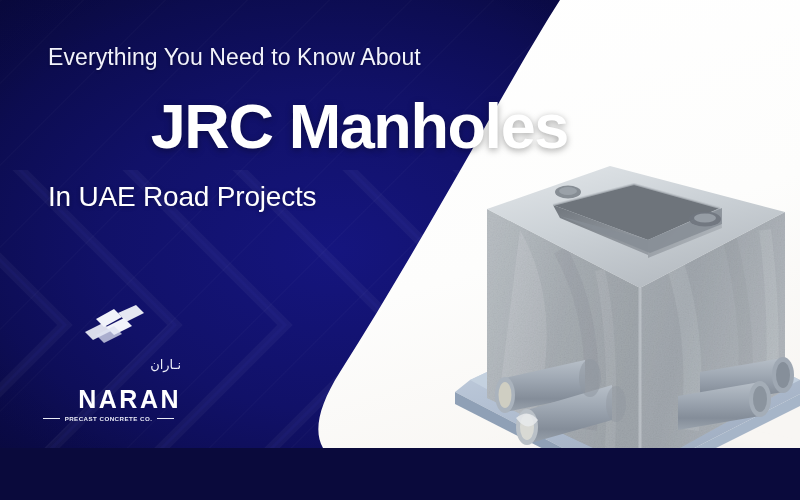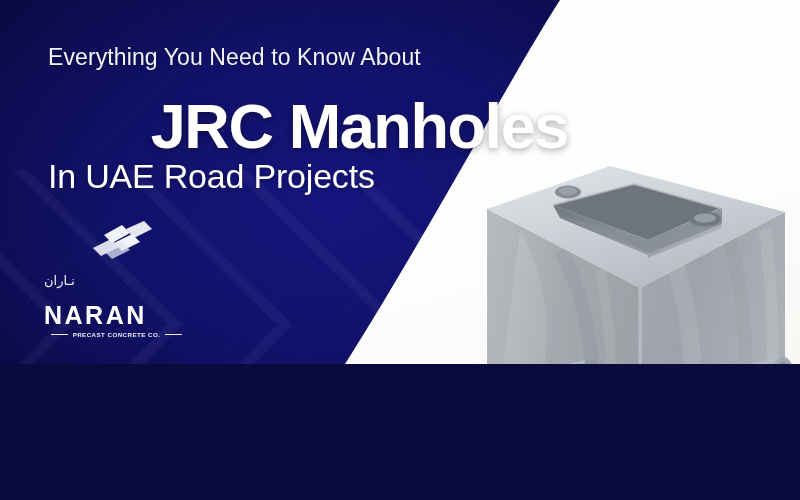--- a/index.html
+++ b/index.html
@@ -1,21 +1,21 @@
 <!DOCTYPE html>
 <html><head>
 <meta charset="utf-8">
 <style>
   * { margin:0; padding:0; box-sizing:border-box; }
   html,body { width:800px; height:500px; overflow:hidden; background:#0a0a3c; }
   body { font-family:"Liberation Sans", sans-serif; }
 
   #banner {
     position:relative;
-    width:800px; height:364px;
+    width:800px; height:448px;
     overflow:hidden;
     background:
       radial-gradient(ellipse 620px 420px at 42% 56%, #15157e 0%, #111168 38%, #0b0b4a 68%, #070733 100%);
   }
 
   
   .sheen {
     position:absolute; inset:0;
     background:
       repeating-linear-gradient(135deg,
@@ -68,36 +68,36 @@
     margin-top:23px;
     font-size:63px;
     font-weight:700;
     letter-spacing:-1.4px;
     color:#ffffff;
     line-height:1.02;
     text-shadow:0 2px 7px rgba(0,0,0,.35);
     text-align:right;
   }
   .subline {
-    margin-top:0;
-    font-size:34px;
+    margin-top:24px;
+    font-size:28px;
     font-weight:400;
     letter-spacing:-.2px;
     color:#ffffff;
     line-height:1.1;
     text-shadow:0 1px 4px rgba(0,0,0,.3);
   }
 
   
   .logo {
     position:absolute;
-    left:44px; bottom:26px;
+    left:36px; bottom:26px;
     width:145px;
     z-index:6;
-    text-align:left;
+    text-align:right;
   }
   .logo-mark { width:145px; height:52px; display:block; }
   .logo-ar {
     margin-top:3px;
     font-size:13px;
     color:#eef0fa;
     letter-spacing:2px;
     line-height:1;
     direction:rtl;
     font-family:"DejaVu Sans", sans-serif;

